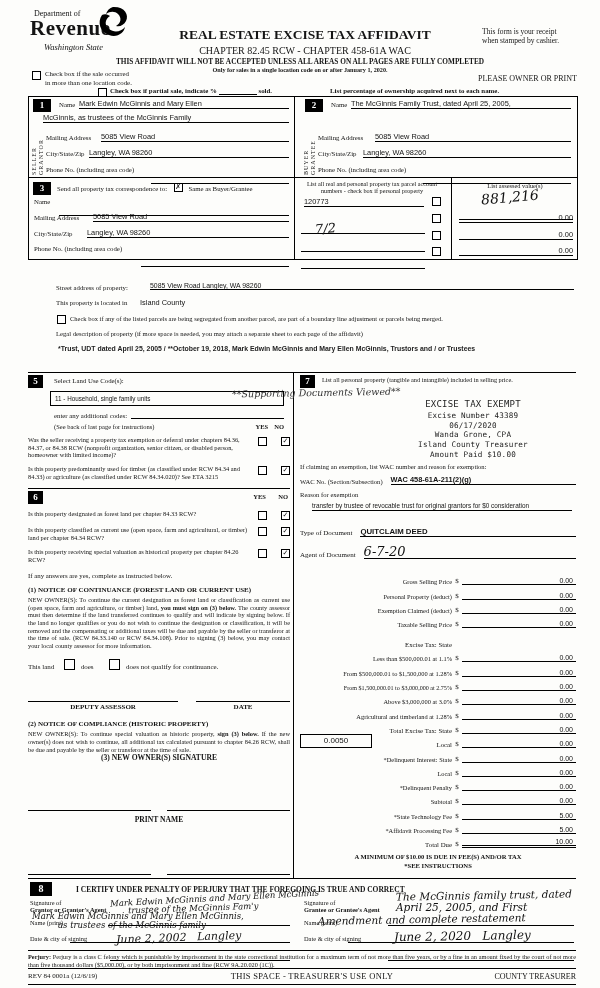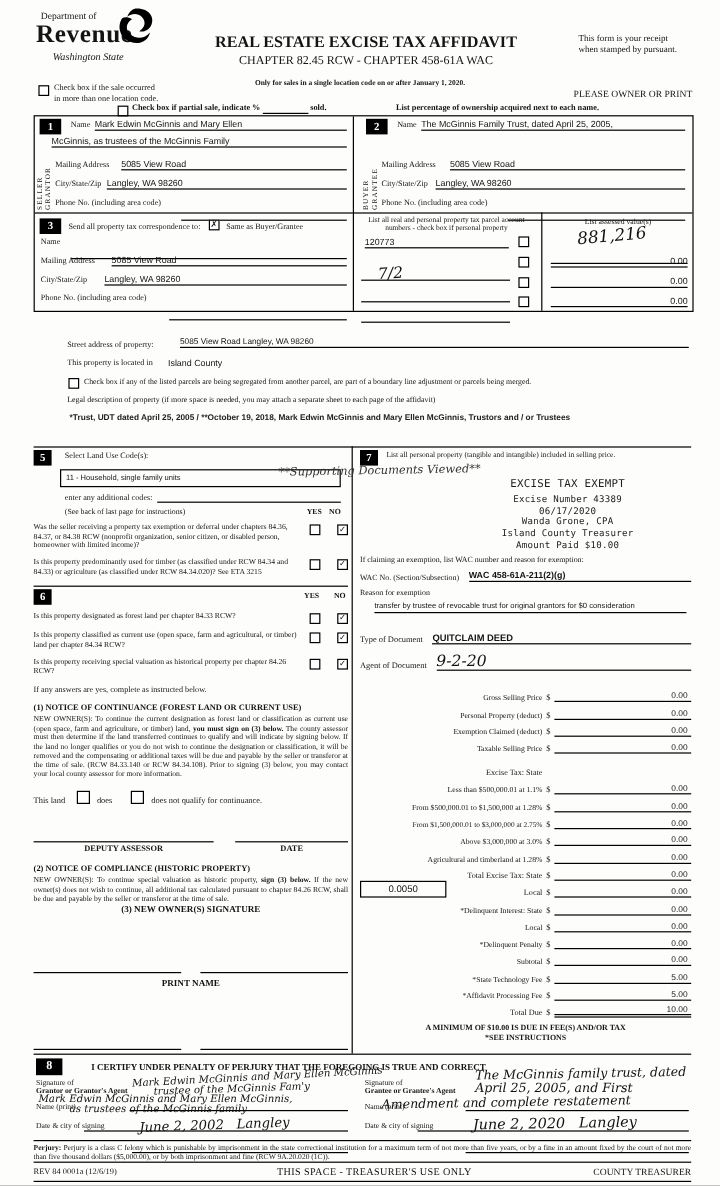--- a/index.html
+++ b/index.html
@@ -46,21 +46,22 @@
     <svg width="34" height="32" viewBox="0 0 34 32">
       <path d="M18 1 C29 1 33 9 30 15 C28 19 24 21 20 20 C25 17 26 12 22 8 C19 5 14 5 10 8 C12 3 15 1 18 1 Z" fill="#000"></path>
       <path d="M6 9 C1 16 4 26 13 29 C21 32 28 27 29 21 C25 26 18 27 13 23 C8 19 9 13 14 10 C11 8 8 8 6 9 Z" fill="#000"></path>
     </svg>
   </span>
   <div class="abs ctr" style="left:150px;top:27px;width:310px;">
     <div class="b" style="font-size:13.5px;">REAL ESTATE EXCISE TAX AFFIDAVIT</div>
     <div style="font-size:10px;margin-top:2px;">CHAPTER 82.45 RCW - CHAPTER 458-61A WAC</div>
   </div>
   <div class="abs pre" style="left:482px;top:27px;width:102px;font-size:7.5px;line-height:1.25;">This form is your receipt
-when stamped by pursuant.</div>
+when stamped by cashier.</div>
+  <div class="abs ctr b" style="left:40px;top:57px;width:520px;font-size:7.3px;">THIS AFFIDAVIT WILL NOT BE ACCEPTED UNLESS ALL AREAS ON ALL PAGES ARE FULLY COMPLETED</div>
   <div class="abs ctr b" style="left:120px;top:66px;width:360px;font-size:6.2px;">Only for sales in a single location code on or after January 1, 2020.</div>
   <span class="cb abs" style="left:32px;top:71px;"></span>
   <div class="abs pre" style="left:45px;top:70px;width:130px;font-size:6.9px;line-height:1.25;">Check box if the sale occurred
 in more than one location code.</div>
   <div class="abs" style="left:478px;top:74px;font-size:8px;">PLEASE OWNER OR PRINT</div>
   <span class="cb abs" style="left:98px;top:88px;"></span>
   <div class="abs" style="left:110px;top:87px;font-size:6.9px;">
     <span class="b">Check box if partial sale, indicate %</span>
     <span class="ul" style="display:inline-block;width:38px;">&nbsp;</span>
     <span class="b">sold.</span>
@@ -259,21 +260,21 @@
     </div>
     <div style="margin-top:6px;font-size:6.6px;">Reason for exemption</div>
     <div class="san ul" style="margin:4px 4px 0 12px;font-size:6.4px;padding-bottom:1px;">transfer by trustee of revocable trust for original grantors for $0 consideration</div>
 
     <div style="display:flex;margin-top:16px;align-items:flex-end;">
       <span style="font-size:7px;flex:none;">Type of Document</span>
       <span class="san b ul" style="flex:1;margin-left:8px;font-size:7.8px;">QUITCLAIM DEED</span>
     </div>
     <div style="display:flex;margin-top:6px;align-items:flex-end;height:16px;">
       <span style="font-size:7px;flex:none;">Agent of Document</span>
-      <span class="hw ul" style="flex:1;margin-left:8px;font-size:13px;line-height:1;">9-2-20</span>
+      <span class="hw ul" style="flex:1;margin-left:8px;font-size:13px;line-height:1;">6-7-20</span>
     </div>
 
     <div style="margin-top:12px;">
       <div class="mrow">
         <span class="mlbl">Gross Selling Price</span>
           <span class="mcur">$</span>
           <span class="mamt">0.00</span>
       </div>
       <div class="mrow">
         <span class="mlbl">Personal Property (deduct)</span>

